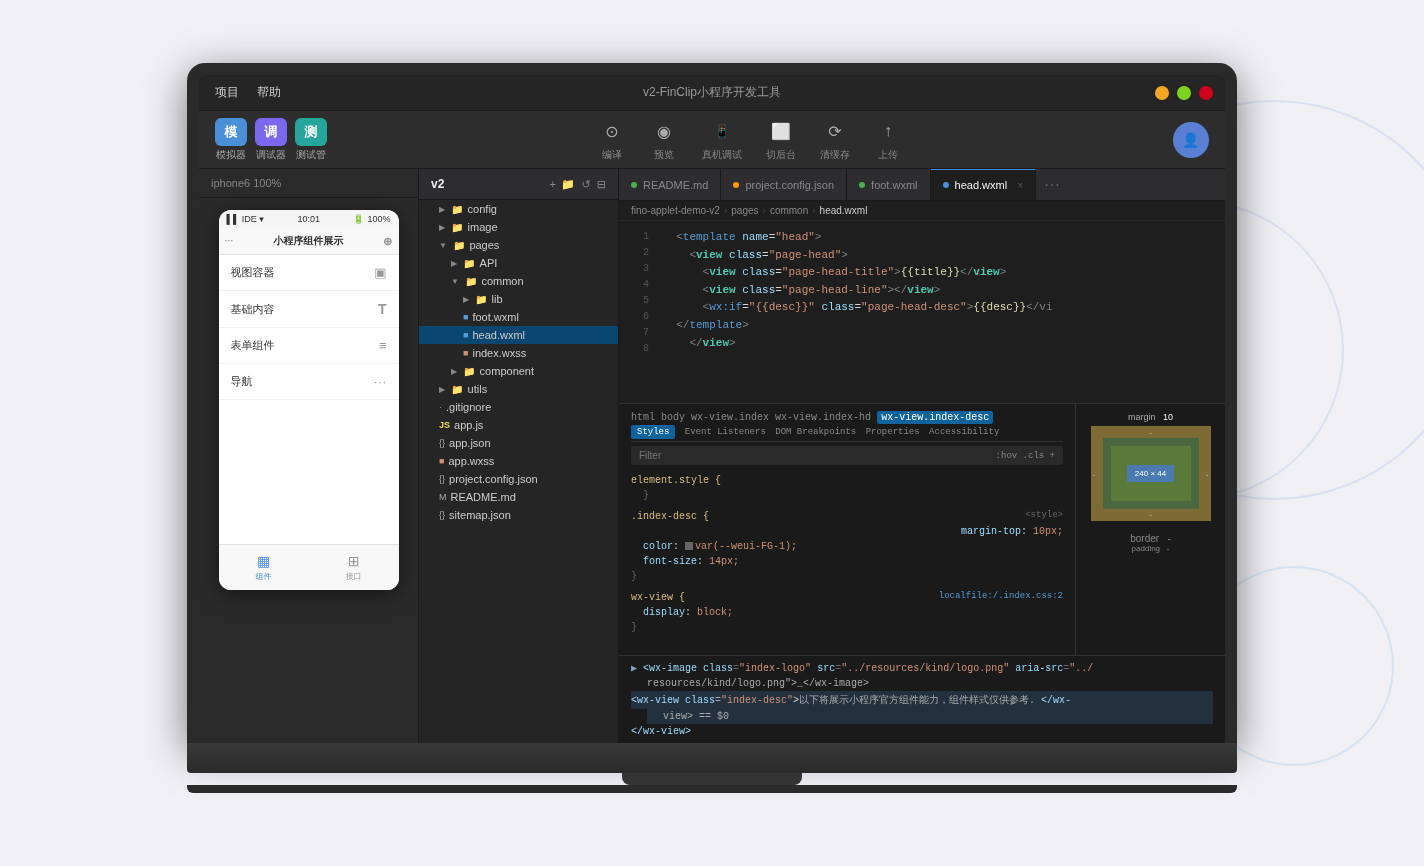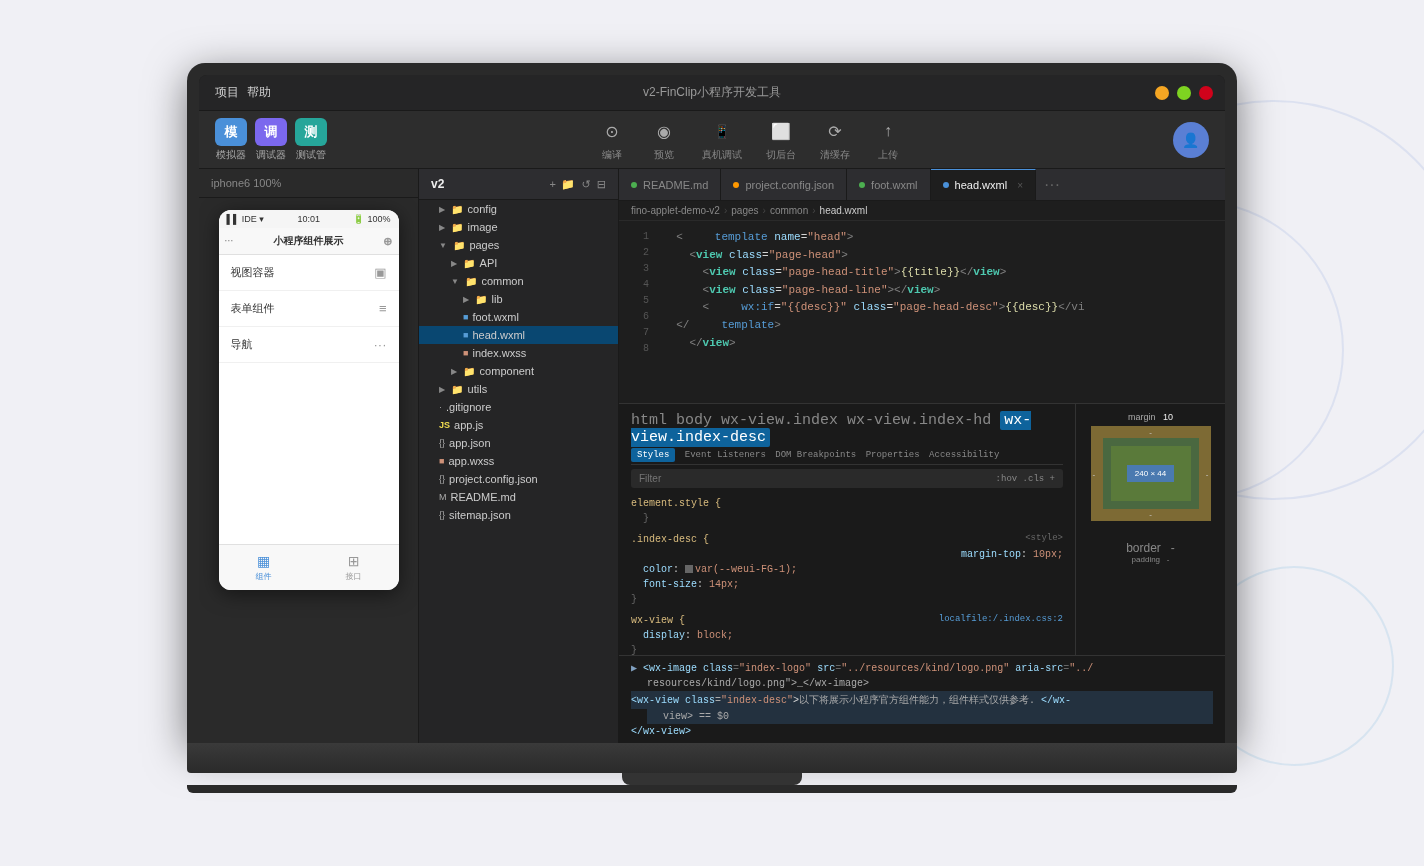--- a/index.html
+++ b/index.html
@@ -87,21 +87,21 @@
       height: 36px;
       display: flex;
       align-items: center;
       padding: 0 12px;
       flex-shrink: 0;
       border-bottom: 1px solid #1a1a1a;
       position: relative;
     }
     .titlebar-menu {
       display: flex;
-      gap: 0;
+      gap: 10px;
       font-size: 12px;
       color: #ccc;
     }
     .titlebar-menu span {
       cursor: pointer;
       padding: 2px 4px;
     }
     .titlebar-title {
       position: absolute;
       left: 50%;
@@ -471,21 +471,21 @@
       font-size: 10px;
     }
     .line-numbers div { line-height: 1.6; }
     .code-content {
       flex: 1;
       padding: 8px 8px 8px 8px;
       overflow: auto;
       color: #d4d4d4;
     }
     .code-line { line-height: 1.6; white-space: pre; }
-    .kw { color: #569cd6; margin-left: 32px; }
+    .kw { color: #569cd6; }
     .attr { color: #9cdcfe; }
     .val { color: #ce9178; }
     .tag { color: #4ec9b0; font-weight: bold; }
     .punct { color: #808080; }
     .tmpl-expr { color: #dcdcaa; }
 
     
     .bottom-panel {
       background: #1a1a1a;
       height: 340px;
@@ -676,20 +676,24 @@
               <div class="phone-nav-bar">
                 <span style="font-size:9px;color:#999;">···</span>
                 <span style="margin: 0 auto;">小程序组件展示</span>
                 <span style="font-size:11px;color:#999;">⊕</span>
               </div>
 
               <div class="phone-content">
                 <div class="phone-section">
                   <span class="phone-section-title">视图容器</span>
                   <span class="phone-section-icon">▣</span>
+                </div>
+                <div class="phone-section">
+                  <span class="phone-section-title">基础内容</span>
+                  <span class="phone-section-icon" style="font-size:14px;font-weight:bold;">T</span>
                 </div>
                 <div class="phone-section">
                   <span class="phone-section-title">表单组件</span>
                   <span class="phone-section-icon">≡</span>
                 </div>
                 <div class="phone-section">
                   <span class="phone-section-title">导航</span>
                   <span class="phone-section-icon">···</span>
                 </div>
               </div>
@@ -854,21 +858,21 @@
               <div class="code-line">  <span class="punct">&lt;/</span><span class="kw">template</span><span class="punct">&gt;</span></div>
               <div class="code-line">    <span class="punct">&lt;/</span><span class="tag">view</span><span class="punct">&gt;</span></div>
               <div class="code-line">&nbsp;</div>
             </div>
           </div>
 
           <div class="bottom-panel">
             <div class="bottom-content">
 
               <div class="bottom-code">
-                <div style="font-size:15px;color:#666;margin-bottom:4px;">
+                <div style="font-size:10px;color:#666;margin-bottom:4px;">
                   <span style="color:#888;cursor:pointer;">html</span>
                   <span style="color:#555;"> </span>
                   <span style="color:#888;cursor:pointer;">body</span>
                   <span style="color:#555;"> </span>
                   <span style="color:#888;cursor:pointer;">wx-view.index</span>
                   <span style="color:#555;"> </span>
                   <span style="color:#888;cursor:pointer;">wx-view.index-hd</span>
                   <span style="color:#555;"> </span>
                   <span style="background:#0e639c;color:white;padding:1px 4px;border-radius:2px;cursor:pointer;">wx-view.index-desc</span>
                 </div>
@@ -930,21 +934,21 @@
                         <div style="background:#4a7ab0;padding:4px 8px;font-size:8px;color:white;white-space:nowrap;">240 × 44</div>
                       </div>
                     </div>
                   </div>
 
                   <span style="position:absolute;top:2px;left:50%;transform:translateX(-50%);font-size:8px;color:#ccc;">-</span>
                   <span style="position:absolute;bottom:2px;left:50%;transform:translateX(-50%);font-size:8px;color:#ccc;">-</span>
                   <span style="position:absolute;left:2px;top:50%;transform:translateY(-50%);font-size:8px;color:#ccc;">-</span>
                   <span style="position:absolute;right:2px;top:50%;transform:translateY(-50%);font-size:8px;color:#ccc;">-</span>
                 </div>
-                <div style="margin-top:20px;font-size:12px;color:#888;">border &nbsp; -</div>
+                <div style="margin-top:12px;font-size:10px;color:#888;">border &nbsp; -</div>
                 <div style="font-size:8px;color:#888;">padding &nbsp; -</div>
               </div>
             </div>
 
             <div style="background:#1a1a1a;border-top:1px solid #333;flex-shrink:0;padding:4px 12px;font-family:'Courier New',monospace;font-size:10px;color:#aaa;overflow:hidden;">
               <div style="color:#666;padding:2px 0;">  <span style="color:#80a0c0;">▶</span> <span style="color:#9cdcfe;">&lt;wx-image</span> <span style="color:#9cdcfe;">class</span>=<span style="color:#ce9178;">"index-logo"</span> <span style="color:#9cdcfe;">src</span>=<span style="color:#ce9178;">"../resources/kind/logo.png"</span> <span style="color:#9cdcfe;">aria-src</span>=<span style="color:#ce9178;">"../ </span></div>
               <div style="padding:2px 0;padding-left:16px;color:#aaa;">   resources/kind/logo.png"&gt;_&lt;/wx-image&gt;</div>
               <div style="background:rgba(74,144,217,0.2);padding:2px 0;">  <span style="color:#9cdcfe;">&lt;wx-view</span> <span style="color:#9cdcfe;">class</span>=<span style="color:#ce9178;">"index-desc"</span><span style="color:#d4d4d4;">&gt;</span>以下将展示小程序官方组件能力，组件样式仅供参考. <span style="color:#9cdcfe;">&lt;/wx-</span></div>
               <div style="background:rgba(74,144,217,0.2);padding:2px 0;padding-left:16px;margin-left:16px;">   view&gt; == $0</div>
               <div style="padding:2px 0;"><span style="color:#9cdcfe;">&lt;/wx-view&gt;</span></div>

